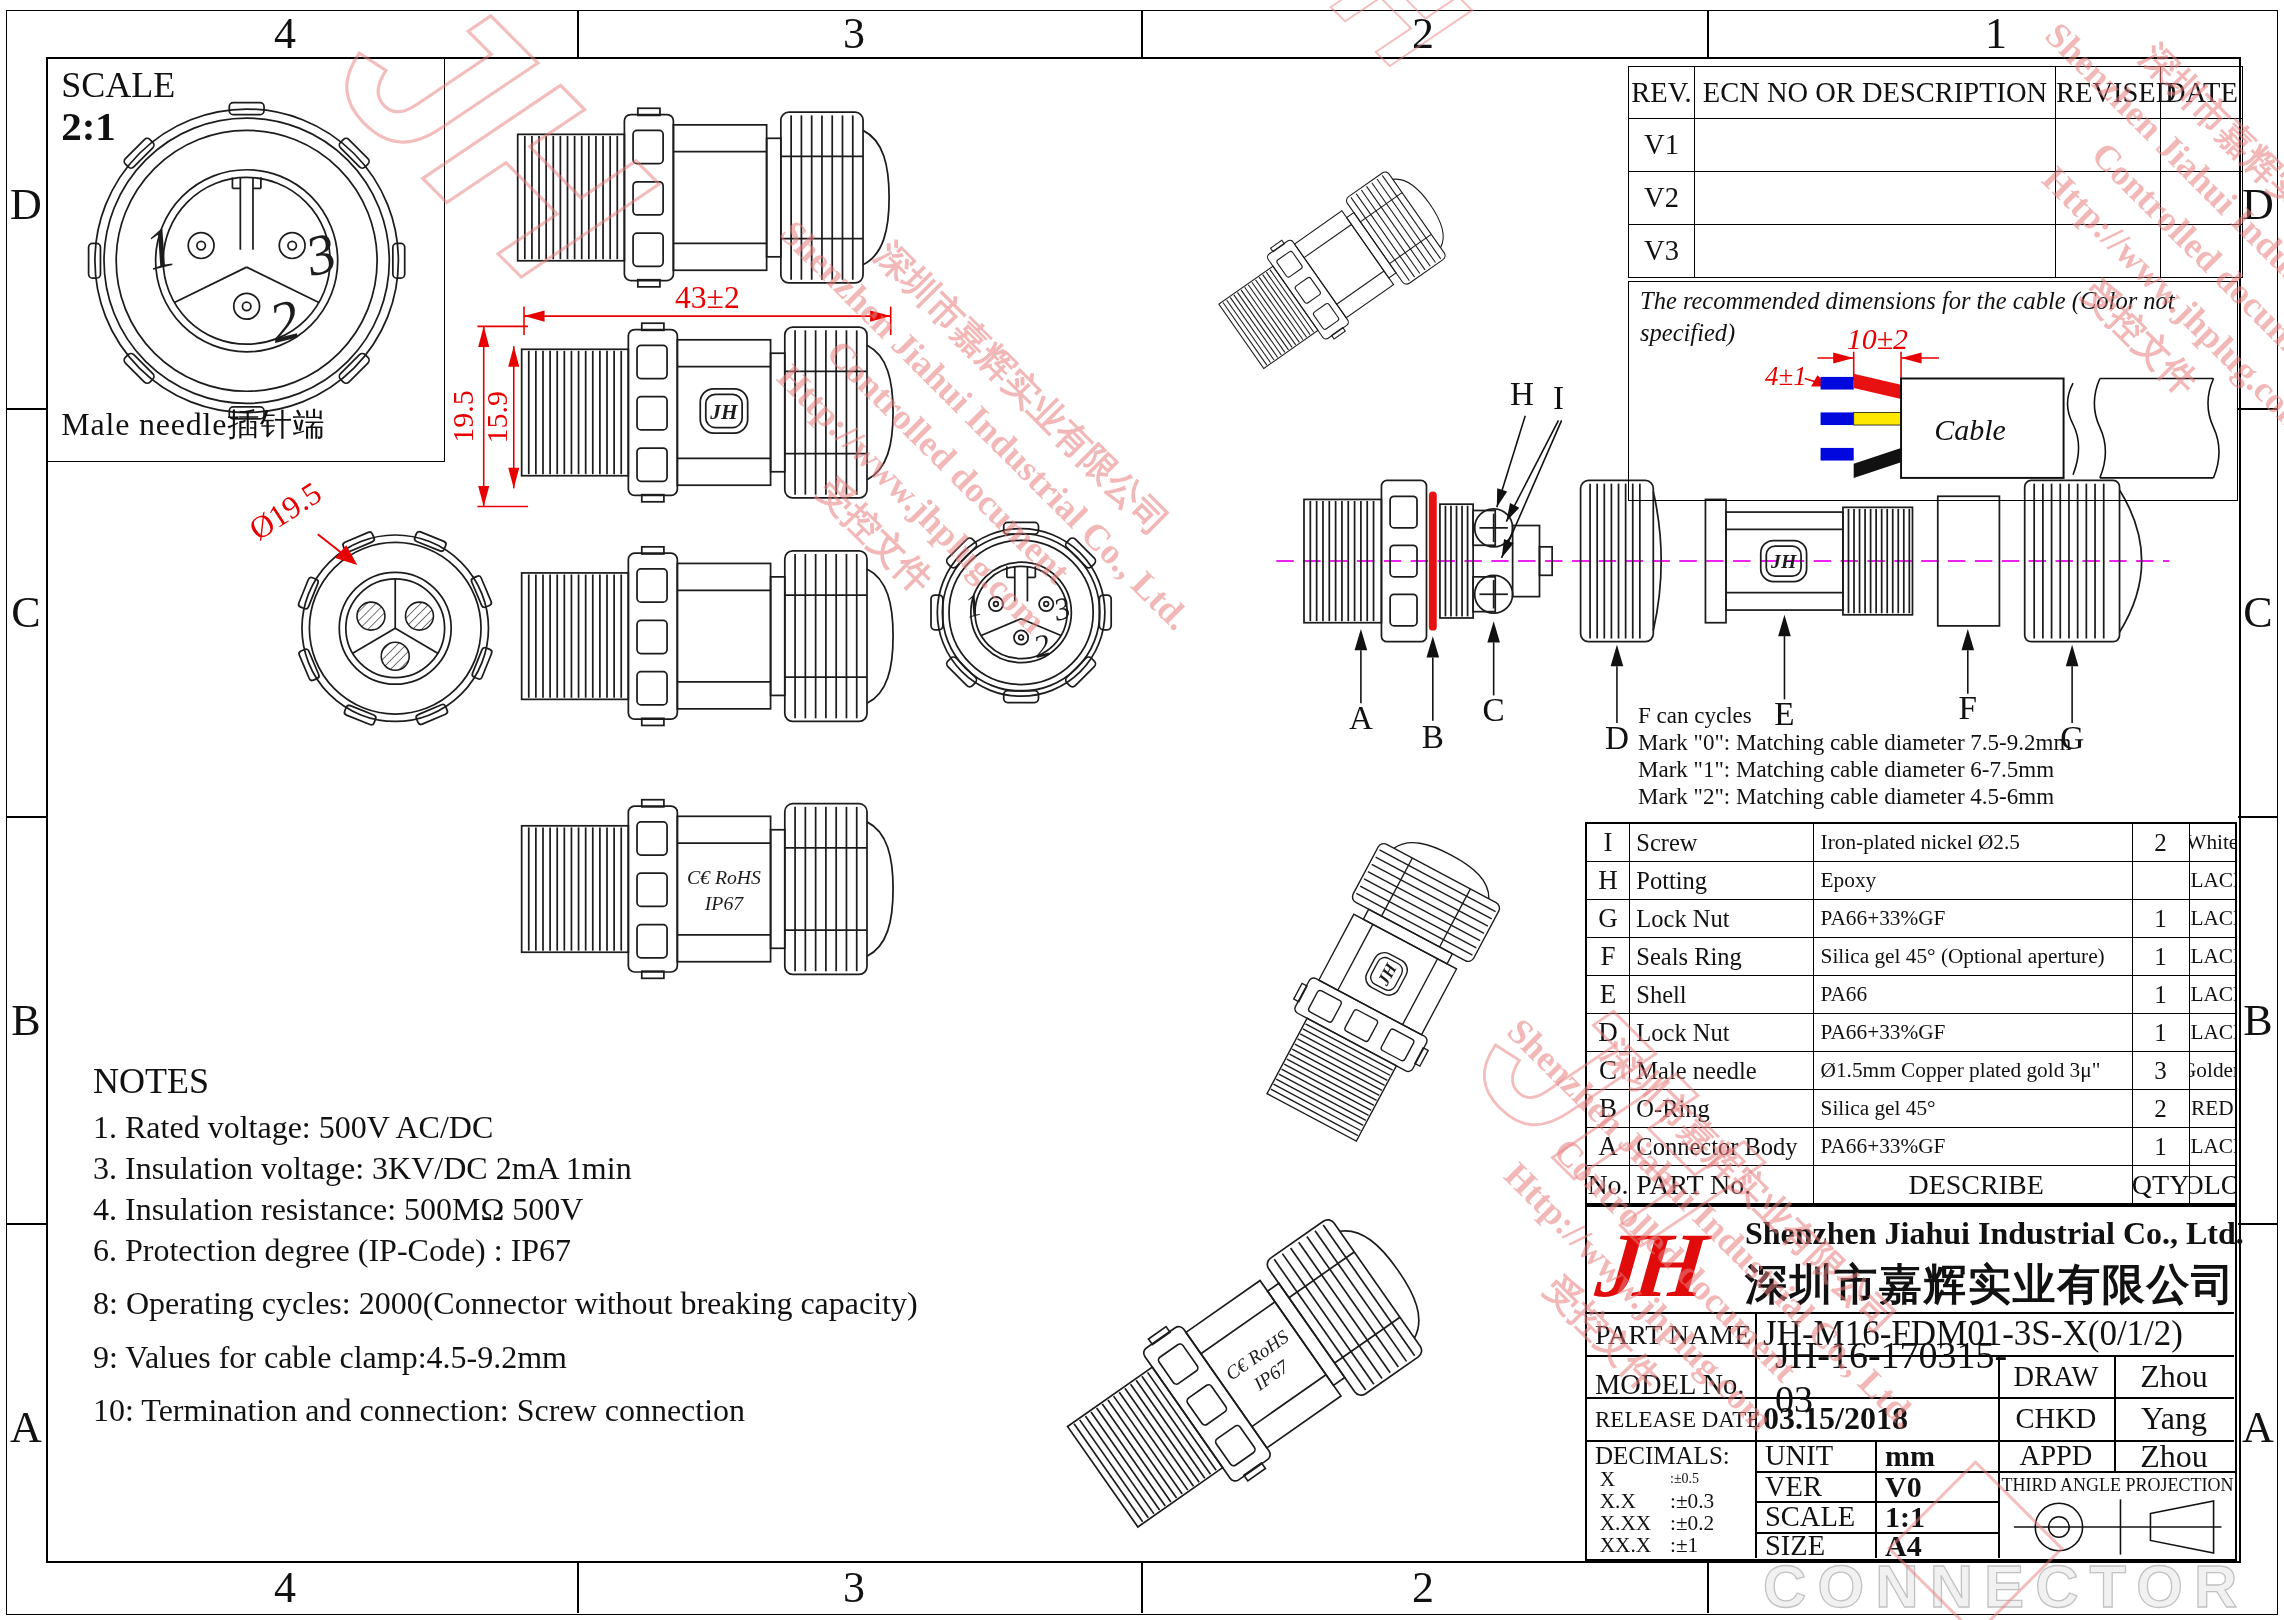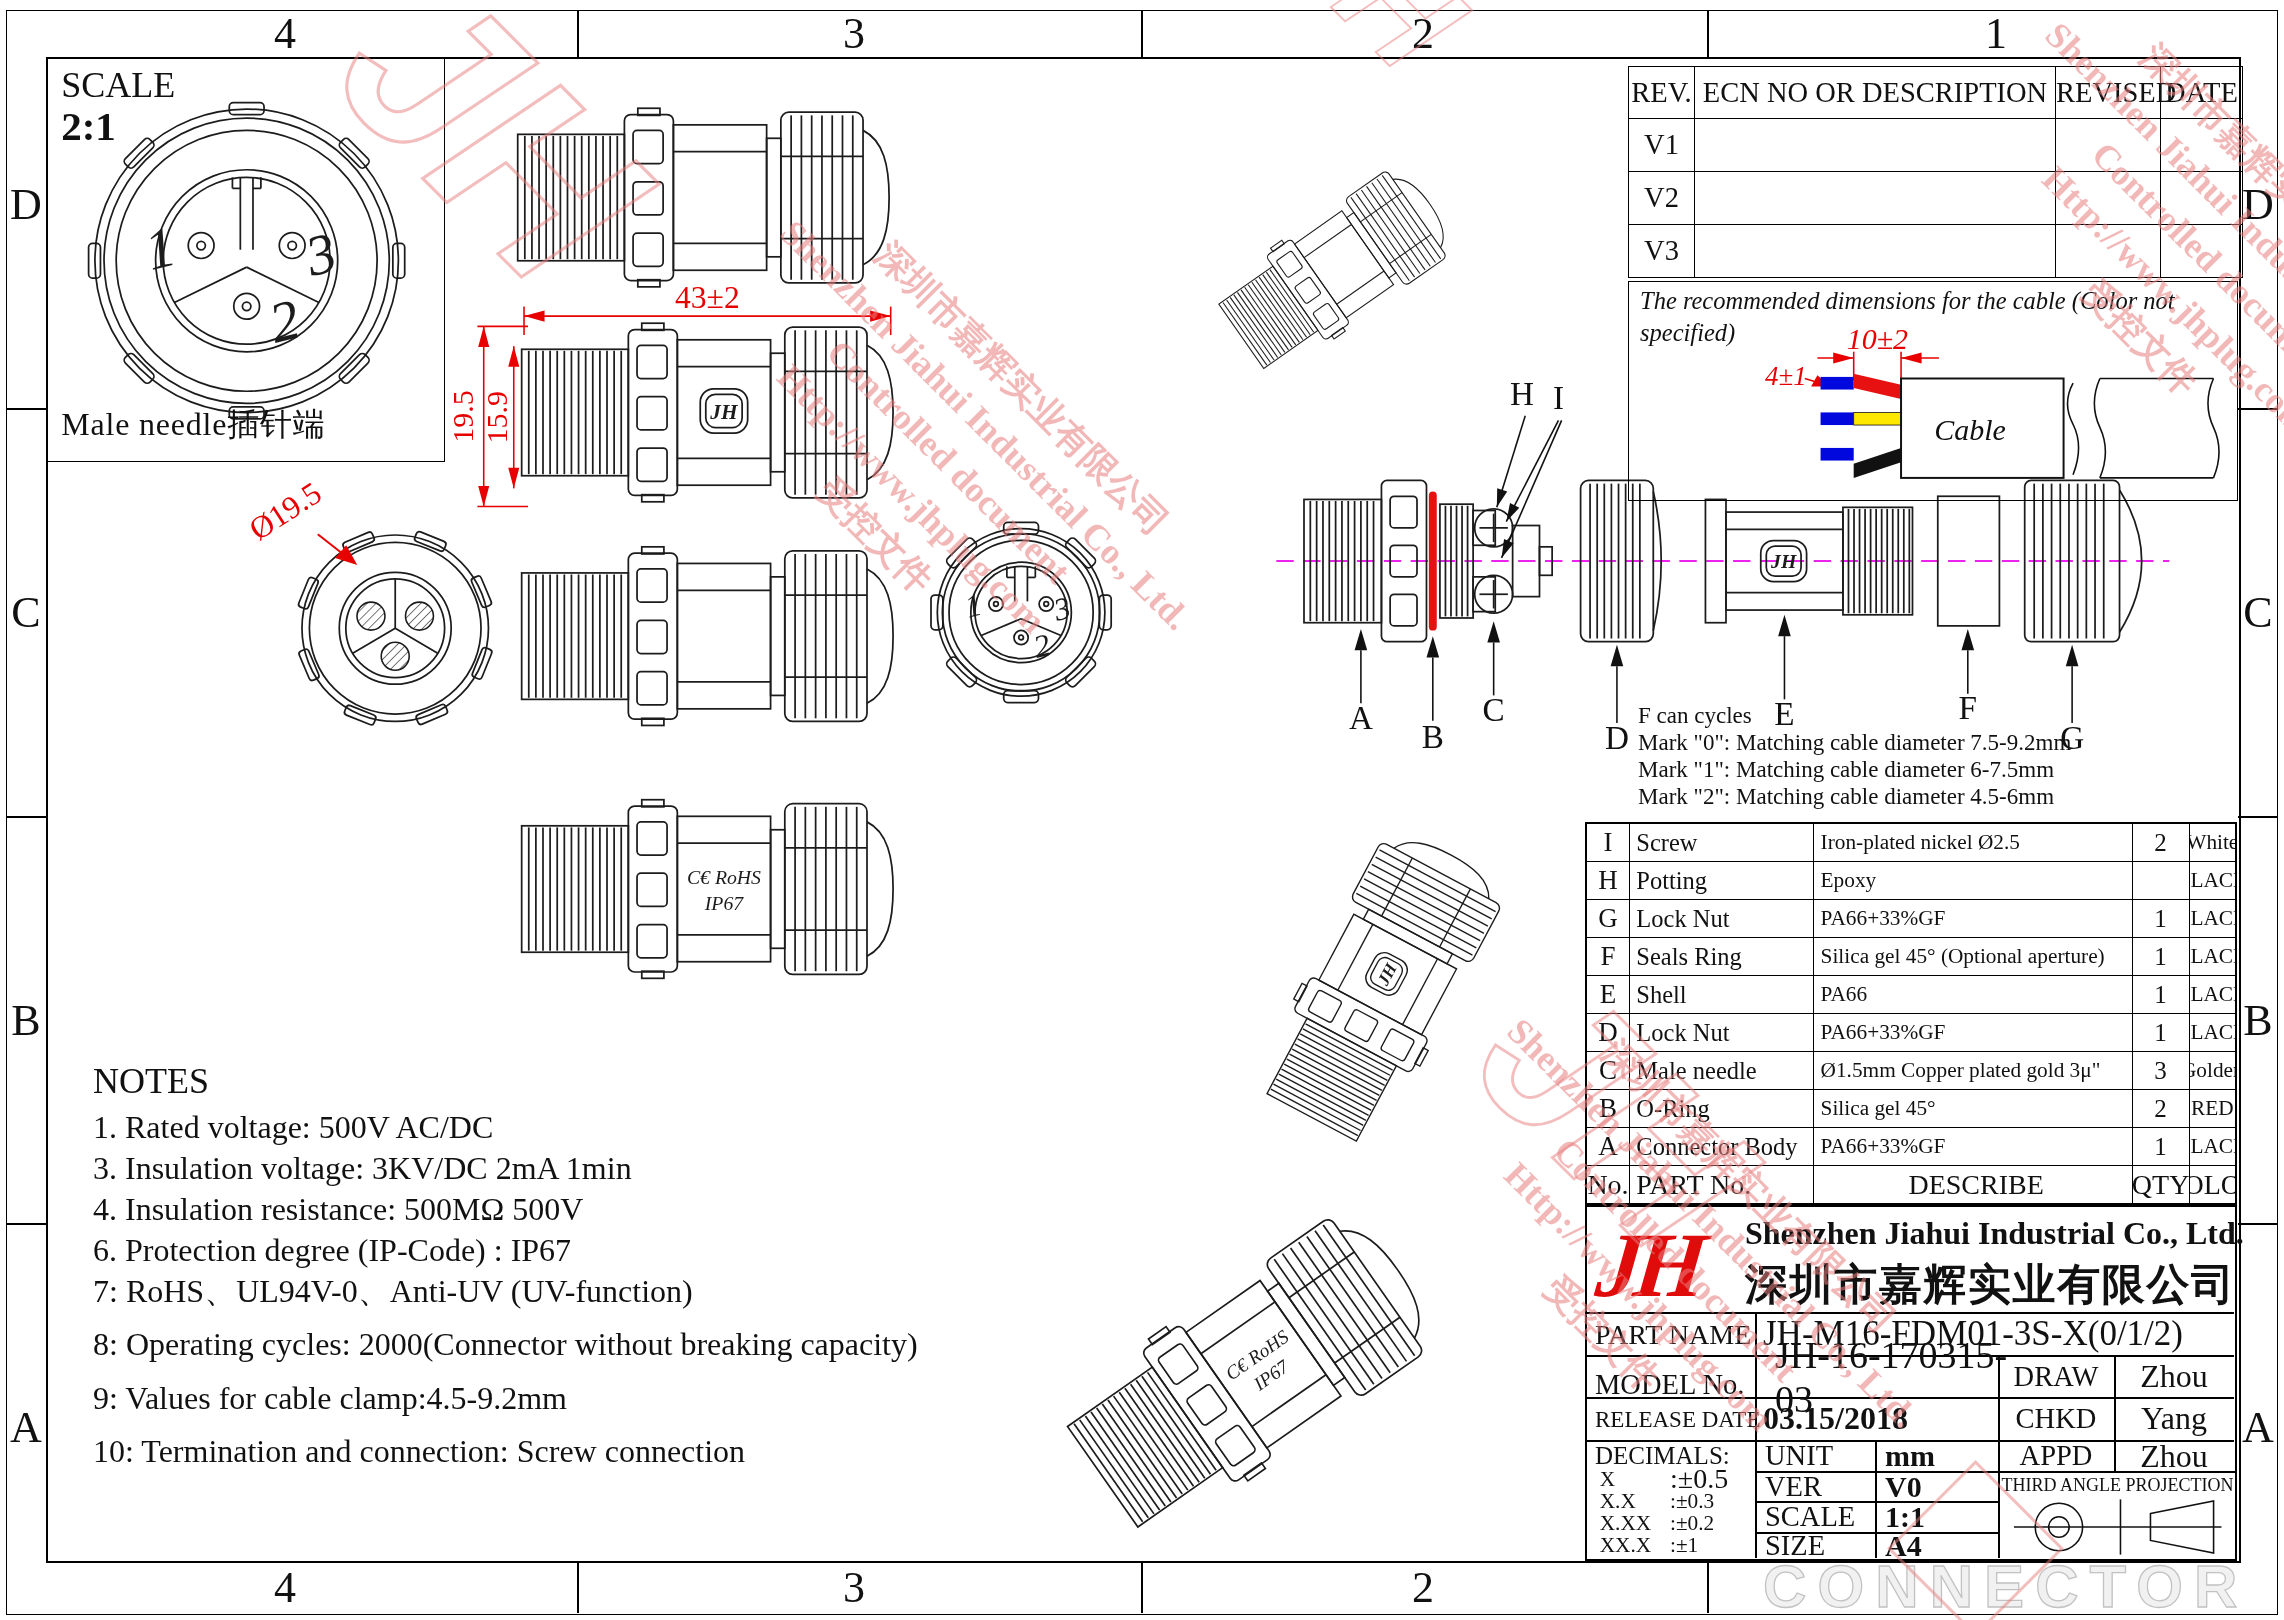--- a/index.html
+++ b/index.html
@@ -656,21 +656,20 @@
       <div class="abs" id="male-caption" style="left:14.2px;top:345px;position:absolute;">Male needle插针端</div>
     </div>
 
     <div id="notes" class="abs">
       <div class="t">NOTES</div>
       <div id="notes-lines">
           <div class="n">1. Rated voltage: 500V AC/DC</div>
           <div class="n">3. Insulation voltage: 3KV/DC 2mA 1min</div>
           <div class="n">4. Insulation resistance: 500MΩ 500V</div>
           <div class="n">6. Protection degree (IP-Code) : IP67</div>
-          <div class="n">7: RoHS、UL94V-0、Anti-UV (UV-function)</div>
           <div class="n gap">8: Operating cycles: 2000(Connector without breaking capacity)</div>
           <div class="n gap">9: Values for cable clamp:4.5-9.2mm</div>
           <div class="n gap">10: Termination and connection: Screw connection</div>
         </div>
     </div>
 
     <table id="rev-table" class="abs">
       <tbody id="rev-body">
           <tr class="hdr">
             <td style="width: 65px;">REV.</td>
@@ -834,21 +833,21 @@
           <div class="abs celll" style="left: 0px; top: 149px; width: 168px; height: 58px; font-size: 28.5px; padding-left: 8px; position: absolute;">MODEL No.</div>
           <div class="abs celll" style="left: 168px; top: 148px; width: 243px; height: 43px; font-size: 38px; padding-left: 20px; position: absolute;">JH-16-170315-03</div>
           <div class="abs cellc" style="left: 411px; top: 148px; width: 116px; height: 43px; font-size: 28.5px; position: absolute;">DRAW</div>
           <div class="abs cellc" style="left: 527px; top: 148px; width: 120px; height: 43px; font-size: 32px; position: absolute;">Zhou</div>
           <div class="abs celll" style="left: 0px; top: 192px; width: 168px; height: 41px; font-size: 23px; padding-left: 8px; position: absolute;">RELEASE DATE</div>
           <div class="abs celll" style="left: 168px; top: 190px; width: 243px; height: 43px; font-size: 32px; font-weight: bold; padding-left: 8px; position: absolute;">03.15/2018</div>
           <div class="abs cellc" style="left: 411px; top: 190px; width: 116px; height: 43px; font-size: 28.5px; position: absolute;">CHKD</div>
           <div class="abs cellc" style="left: 527px; top: 190px; width: 120px; height: 43px; font-size: 32px; position: absolute;">Yang</div>
           <div class="abs celll" style="left: 0px; top: 235px; width: 168px; height: 27px; font-size: 25px; padding-left: 8px; position: absolute;">DECIMALS:</div>
           <div class="abs celll" style="left: 4.7px; top: 261px; width: 63px; height: 22px; font-size: 21.3px; padding-left: 8px; position: absolute;">X</div>
-          <div class="abs celll" style="left: 75px; top: 261px; width: 93px; height: 22px; font-size: 28px; padding-left: 8px; position: absolute;">:±0.5</div>
+          <div class="abs celll" style="left: 75px; top: 261px; width: 93px; height: 22px; font-size: 14px; padding-left: 8px; position: absolute;">:±0.5</div>
           <div class="abs celll" style="left: 4.7px; top: 283px; width: 63px; height: 22px; font-size: 21.3px; padding-left: 8px; position: absolute;">X.X</div>
           <div class="abs celll" style="left: 75px; top: 283px; width: 93px; height: 22px; font-size: 21.3px; padding-left: 8px; position: absolute;">:±0.3</div>
           <div class="abs celll" style="left: 4.7px; top: 305px; width: 63px; height: 22px; font-size: 21.3px; padding-left: 8px; position: absolute;">X.XX</div>
           <div class="abs celll" style="left: 75px; top: 305px; width: 93px; height: 22px; font-size: 21.3px; padding-left: 8px; position: absolute;">:±0.2</div>
           <div class="abs celll" style="left: 4.7px; top: 327px; width: 63px; height: 22px; font-size: 21.3px; padding-left: 8px; position: absolute;">XX.X</div>
           <div class="abs celll" style="left: 75px; top: 327px; width: 93px; height: 22px; font-size: 21.3px; padding-left: 8px; position: absolute;">:±1</div>
           <div class="abs celll" style="left: 170px; top: 235px; width: 119px; height: 28.5px; font-size: 28.5px; padding-left: 8px; position: absolute;">UNIT</div>
           <div class="abs celll" style="left: 290px; top: 235px; width: 121px; height: 28.5px; font-size: 30px; font-weight: bold; padding-left: 8px; position: absolute;">mm</div>
           <div class="abs celll" style="left: 170px; top: 266px; width: 119px; height: 28.5px; font-size: 28.5px; padding-left: 8px; position: absolute;">VER</div>
           <div class="abs celll" style="left: 290px; top: 266px; width: 121px; height: 28.5px; font-size: 30px; font-weight: bold; padding-left: 8px; position: absolute;">V0</div>

